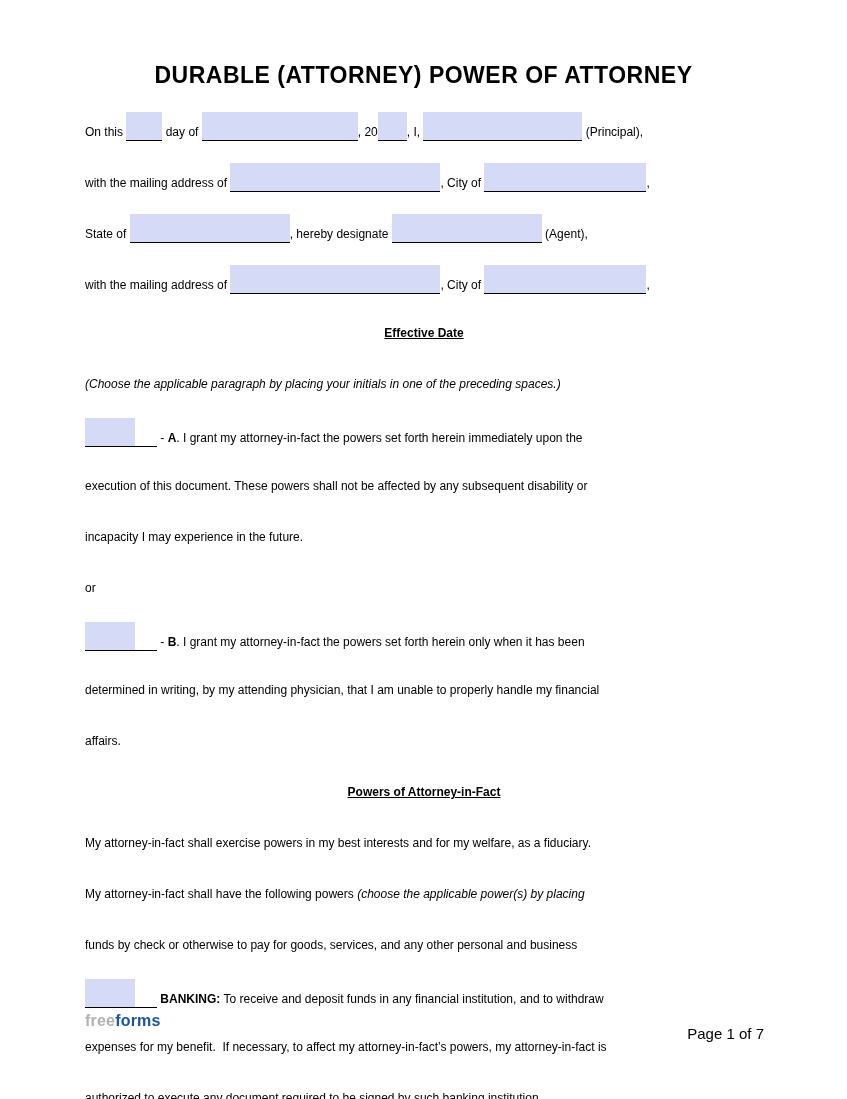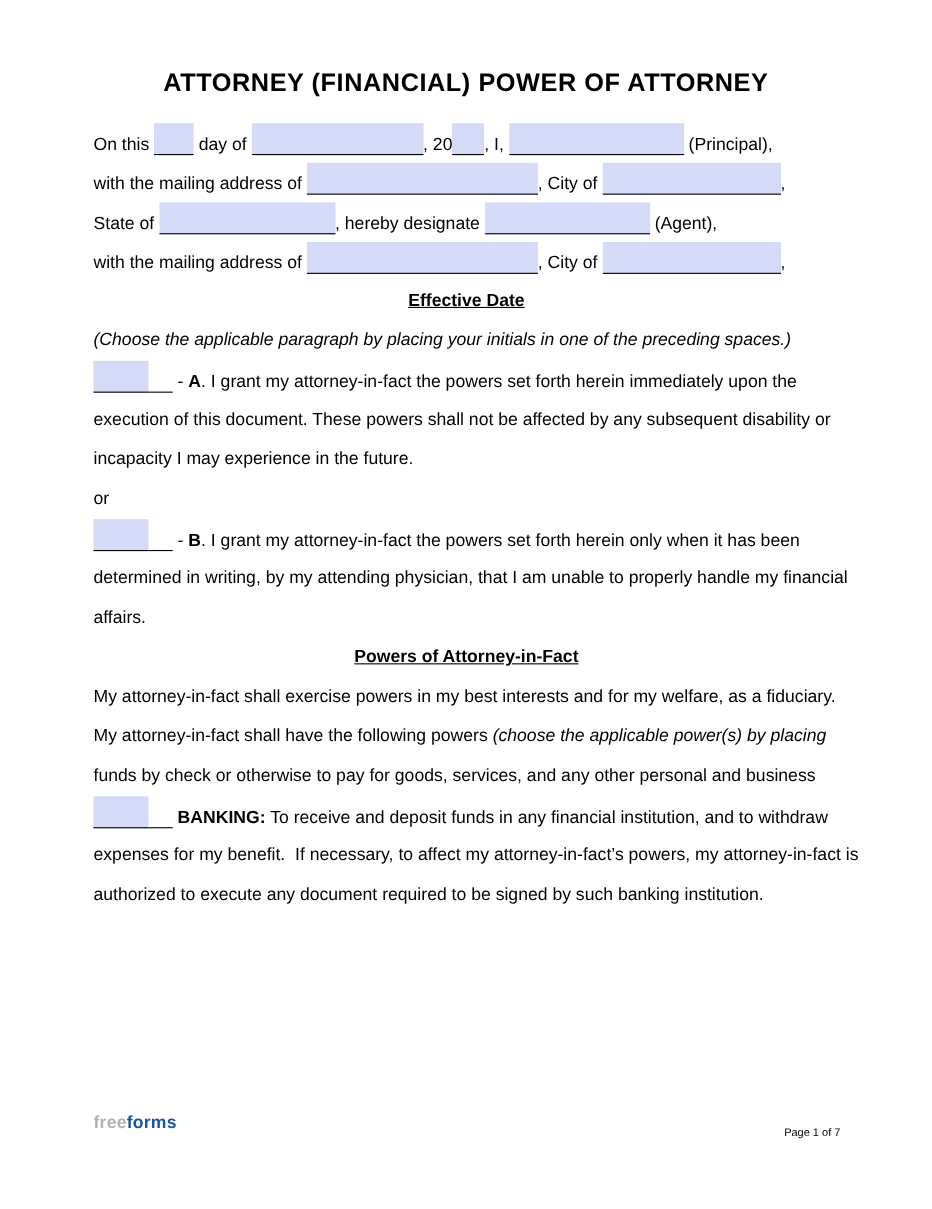--- a/index.html
+++ b/index.html
@@ -27,23 +27,23 @@
     letter-spacing: 0.5px;
     white-space: pre;
   }
   .doc-body {
     position: absolute;
     top: 112px;
     left: 85px;
     width: 678px;
   }
   .row {
-    font-size: 16px;
+    font-size: 12px;
     line-height: 35.8px;
-    height: 36px;
+    height: 51px;
     white-space: pre;
   }
   .heading-row {
     text-align: center;
   }
   .heading {
     font-weight: bold;
     text-decoration: underline;
   }
   .seg-bold { font-weight: bold; }
@@ -69,29 +69,29 @@
     font-weight: bold;
     letter-spacing: 0.2px;
     white-space: pre;
   }
   .logo-free { color: var(--logo-free-gray, #b2b2b2); }
   .logo-forms { color: var(--logo-forms-blue, #1a56a0); }
   .page-number {
     position: absolute;
     right: 83px;
     top: 1025px;
-    font-size: 10px;
+    font-size: 15px;
     white-space: pre;
   }
 </style>
 </head>
 <body>
 
 <div class="page">
-  <div class="doc-title">ATTORNEY (FINANCIAL) POWER OF ATTORNEY</div>
+  <div class="doc-title">DURABLE (ATTORNEY) POWER OF ATTORNEY</div>
 
   <div class="doc-body">
       <div class="row"><span class="seg">On this </span><span class="field" style="width: 36px;"></span><span class="seg"> day of </span><span class="field" style="width: 156px;"></span><span class="seg">, 20</span><span class="field" style="width: 29px;"></span><span class="seg">, I, </span><span class="field" style="width: 159px;"></span><span class="seg"> (Principal),</span></div>
       <div class="row"><span class="seg">with the mailing address of </span><span class="field" style="width: 210px;"></span><span class="seg">, City of </span><span class="field" style="width: 162px;"></span><span class="seg">,</span></div>
       <div class="row"><span class="seg">State of </span><span class="field" style="width: 160px;"></span><span class="seg">, hereby designate </span><span class="field" style="width: 150px;"></span><span class="seg"> (Agent),</span></div>
       <div class="row"><span class="seg">with the mailing address of </span><span class="field" style="width: 210px;"></span><span class="seg">, City of </span><span class="field" style="width: 162px;"></span><span class="seg">,</span></div>
       <div class="row heading-row"><span class="heading">Effective Date</span></div>
       <div class="row"><span class="seg-italic">(Choose the applicable paragraph by placing your initials in one of the preceding spaces.)</span></div>
       <div class="row"><span class="field" style="width: 50px;"></span><span class="field-tail" style="width: 22px;"></span><span class="seg"> - </span><span class="seg-bold">A</span><span class="seg">. I grant my attorney-in-fact the powers set forth herein immediately upon the</span></div>
       <div class="row"><span class="seg">execution of this document. These powers shall not be affected by any subsequent disability or</span></div>

